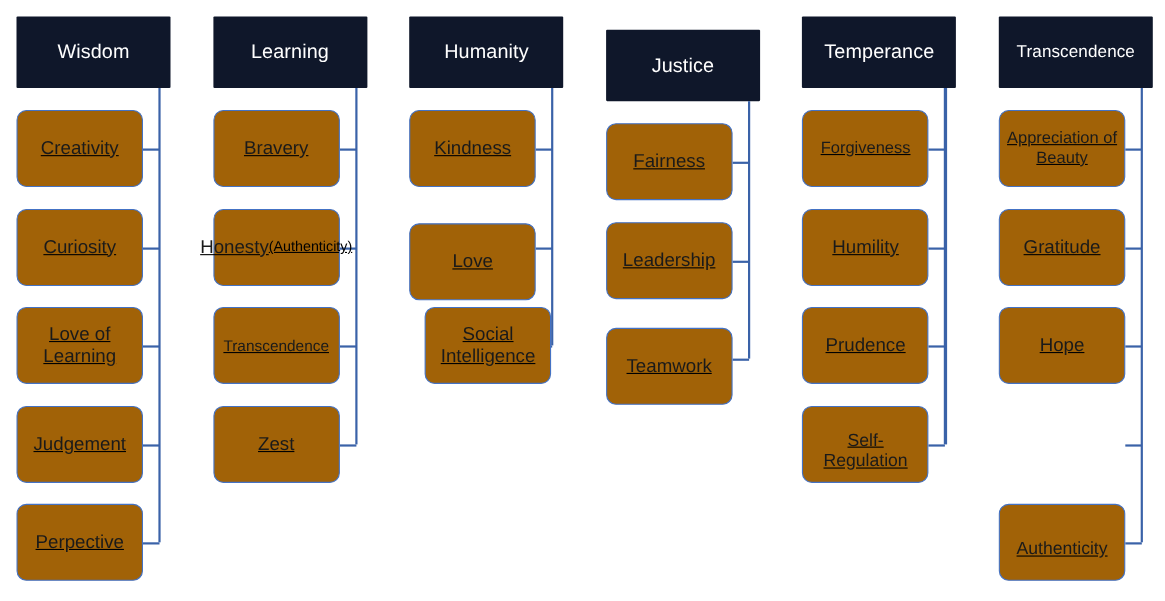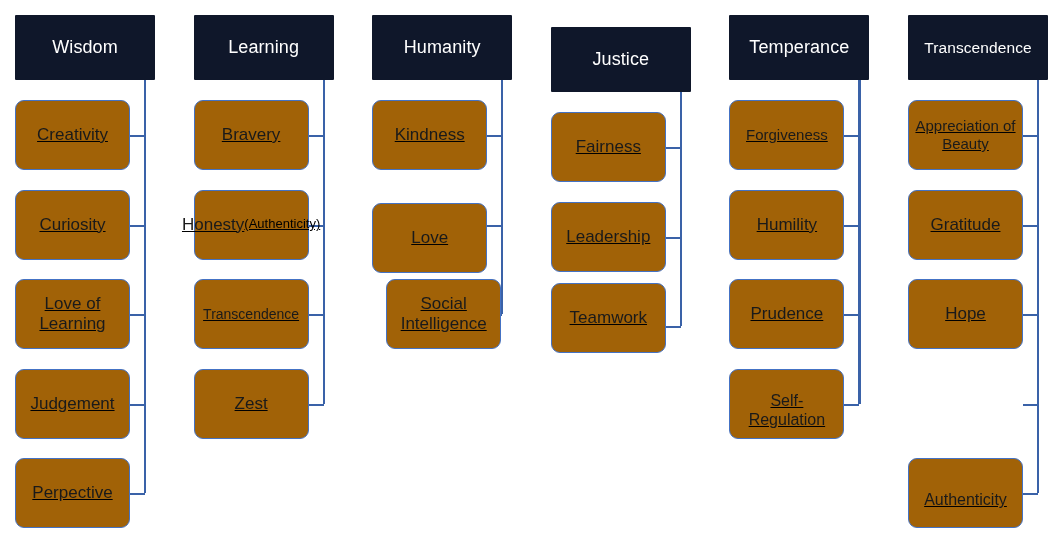--- a/index.html
+++ b/index.html
@@ -169,21 +169,21 @@
       <div class="trunk" style="top: 80px; height: 234px;"></div>
       <div class="elbow" style="top: 135px;"></div>
       <div class="child-box" style="top: 100px;">
         <span class="child-label">Fairness</span>
       </div>
       <div class="elbow" style="top: 224.5px;"></div>
       <div class="child-box" style="top: 189.5px;">
         <span class="child-label">Leadership</span>
       </div>
       <div class="elbow" style="top: 314px;"></div>
-      <div class="child-box" style="top: 271px;">
+      <div class="child-box" style="top: 286px;">
         <span class="child-label">Teamwork</span>
       </div>
     </div>
     <div class="column" style="left: 714.4px;">
       <div class="header-box">
         <span class="header-label">Temperance</span>
       </div>
       <div class="trunk" style="top: 80px; height: 323.5px;"></div>
       <div class="elbow" style="top: 135px;"></div>
       <div class="child-box" style="top: 100px;">

